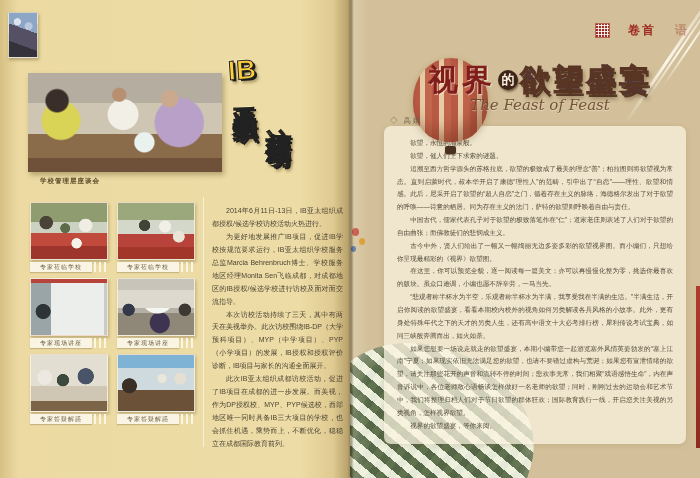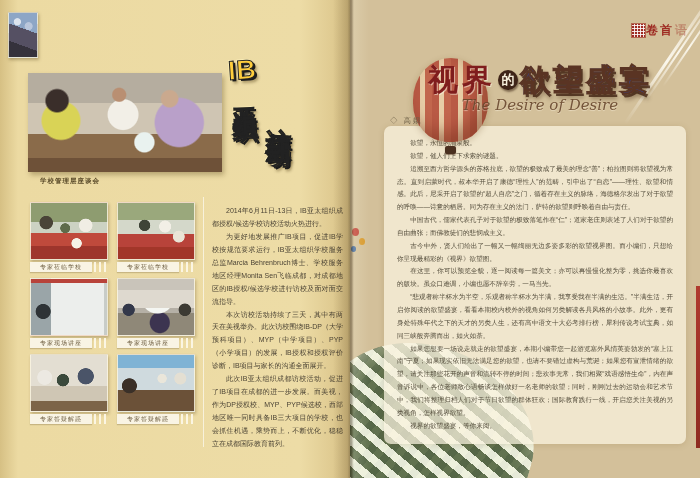--- a/index.html
+++ b/index.html
@@ -136,21 +136,21 @@
   .mb3 { left:1px; top:246px; width:5px; height:6px; background:#4a6fa0; }
 
   .check-balloon { position:absolute; left:-28px; bottom:-34px; width:215px; height:165px;
     transform:rotate(16deg); border-radius:46% 54% 34% 40%;
     background:
       repeating-linear-gradient(24deg, rgba(74,96,60,.85) 0 8px, rgba(238,243,224,.9) 8px 16px),
       repeating-linear-gradient(114deg, rgba(58,74,102,.45) 0 8px, rgba(238,243,224,.45) 8px 16px);
     box-shadow:inset 0 10px 20px rgba(255,250,230,.35); z-index:2; }
 
   .corner-tag { position:absolute; right:13px; top:22px; display:flex; align-items:center;
-    gap:1px; z-index:8; }
+    gap:19px; z-index:8; }
   .tag-logo { width:13px; height:13px; background:#9e2b22; display:inline-block;
     background-image:
       repeating-linear-gradient(0deg, transparent 0 2px, rgba(255,255,255,.85) 2px 3px),
       repeating-linear-gradient(90deg, transparent 0 2px, rgba(255,255,255,.85) 2px 3px);
     box-shadow:0 0 0 1px rgba(158,43,34,.6); }
   .tag-main { font-size:12px; font-weight:bold; color:#9e2b22; letter-spacing:2px; }
   .tag-suffix { font-size:12px; font-weight:bold; color:rgba(158,43,34,.38); }
 
   .rp-title { position:absolute; left:40px; top:60px; width:300px; text-align:center;
     z-index:7; white-space:nowrap; }
@@ -264,21 +264,21 @@
 
     <div class="corner-tag">
       <span class="tag-logo"></span>
       <span class="tag-main">卷首</span>
       <span class="tag-suffix">语</span>
     </div>
 
     <div class="rp-title">
       <span class="t1">视界</span><span class="t-de">的</span><span class="t2">欲望盛宴</span>
     </div>
-    <div class="rp-sub">The Desire of Desire</div>
+    <div class="rp-sub">The Feast of Feast</div>
     <div class="rp-author">◇ 高娥</div>
 
     <div class="rp-panel">
       <p>欲望，永恒的涌泉般。</p>
       <p>欲望，催人们上下求索的谜题。</p>
       <p>追溯至西方哲学源头的苏格拉底，欲望的极致成了最美的理念“善”；柏拉图则将欲望视为常态。直到启蒙时代，叔本华开启了康德“理性人”的范畴，引申出了“自恋”——理性、欲望和情感。此后，尼采开启了欲望的“超人自恋”之门，循着存在主义的脉络，海德格尔发出了对于欲望的呼唤——诗意的栖居。同为存在主义的法门，萨特的欲望则呼唤着自由与责任。</p>
       <p>中国古代，儒家代表孔子对于欲望的极致落笔作在“仁”；道家老庄则表述了人们对于欲望的自由曲张；而佛教徒们的悲悯成主义。</p>
       <p>古今中外，贤人们绘出了一幅又一幅绚丽无边多姿多彩的欲望视界图。而小编们，只想给你呈现最精彩的《视界》欲望图。</p>
       <p>在这里，你可以预览全貌，逐一阅读每一篇美文；亦可以再慢慢化整为零，挑选你最喜欢的版块。虽众口难调，小编也愿不辞辛劳，一马当先。</p>
       <p>“悲观者称半杯水为半空，乐观者称半杯水为半满，我享受我在半满的生活。”半满生活，开启你阅读的欲望盛宴，看看本期校内校外的视角如何另类解读各具风格的小故事。此外，更有身处特殊年代之下的天才的另类人生，还有高中语文十大必考排行榜，犀利传说考试宝典，如同三峡般奔腾而出，如火如荼。</p>

